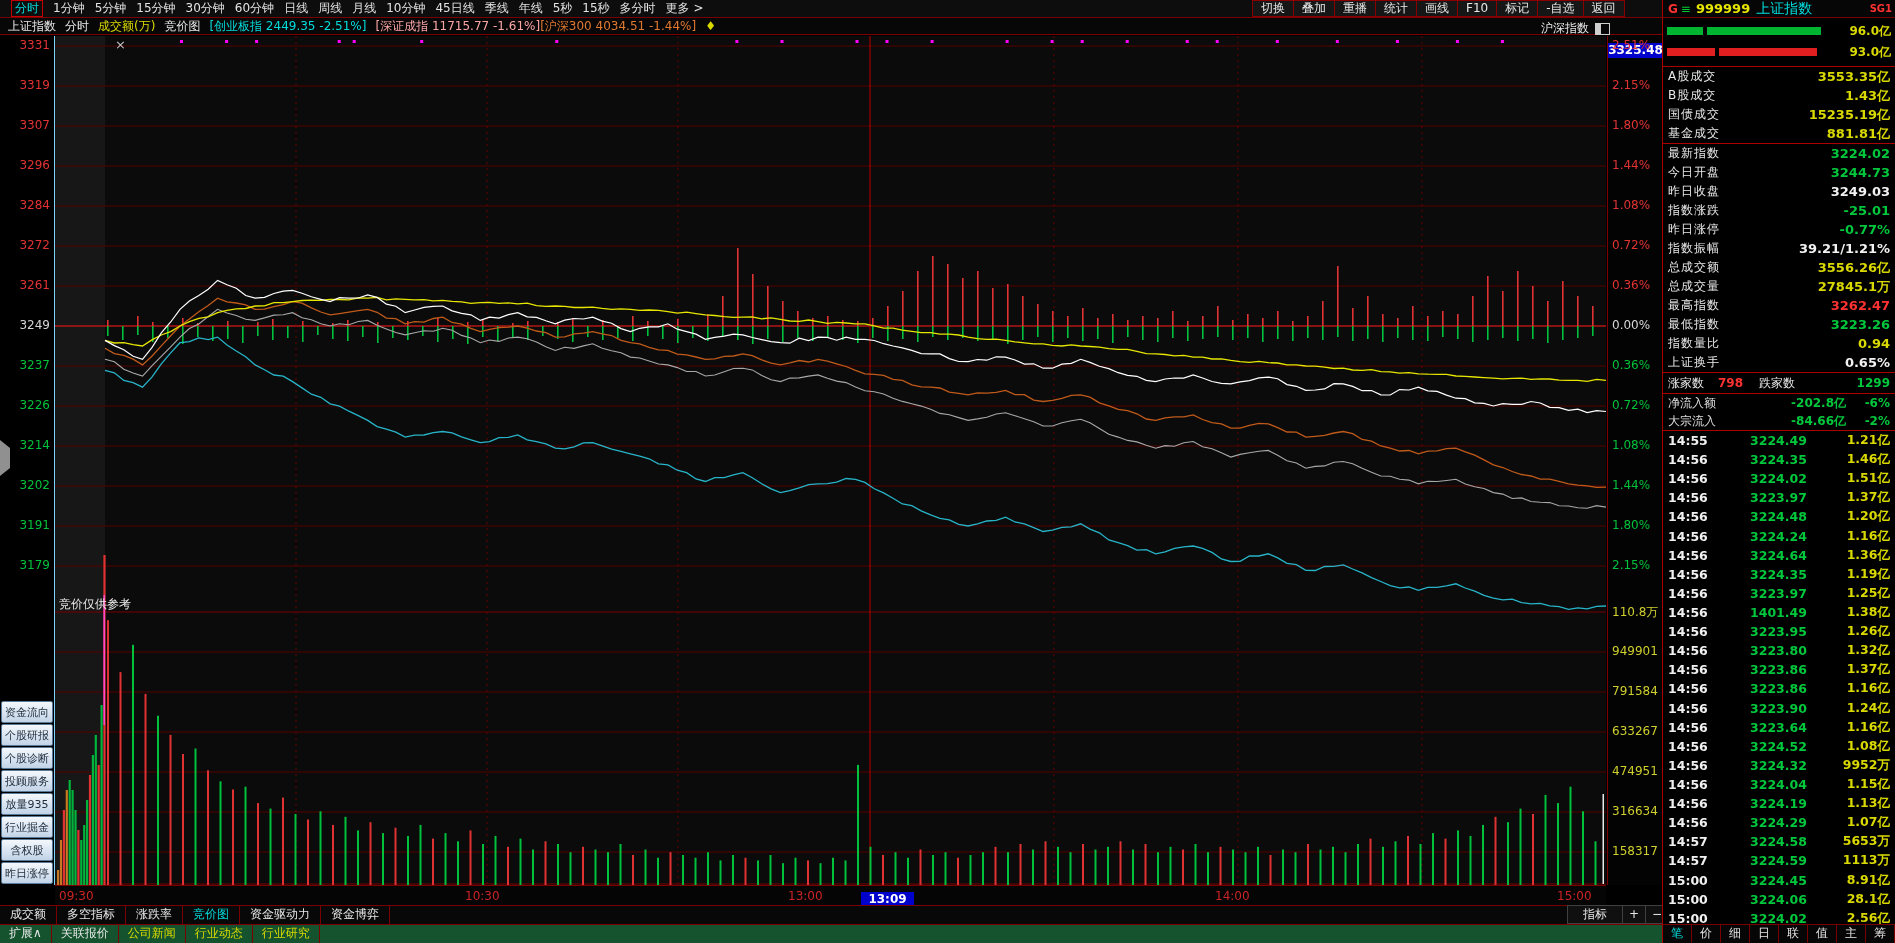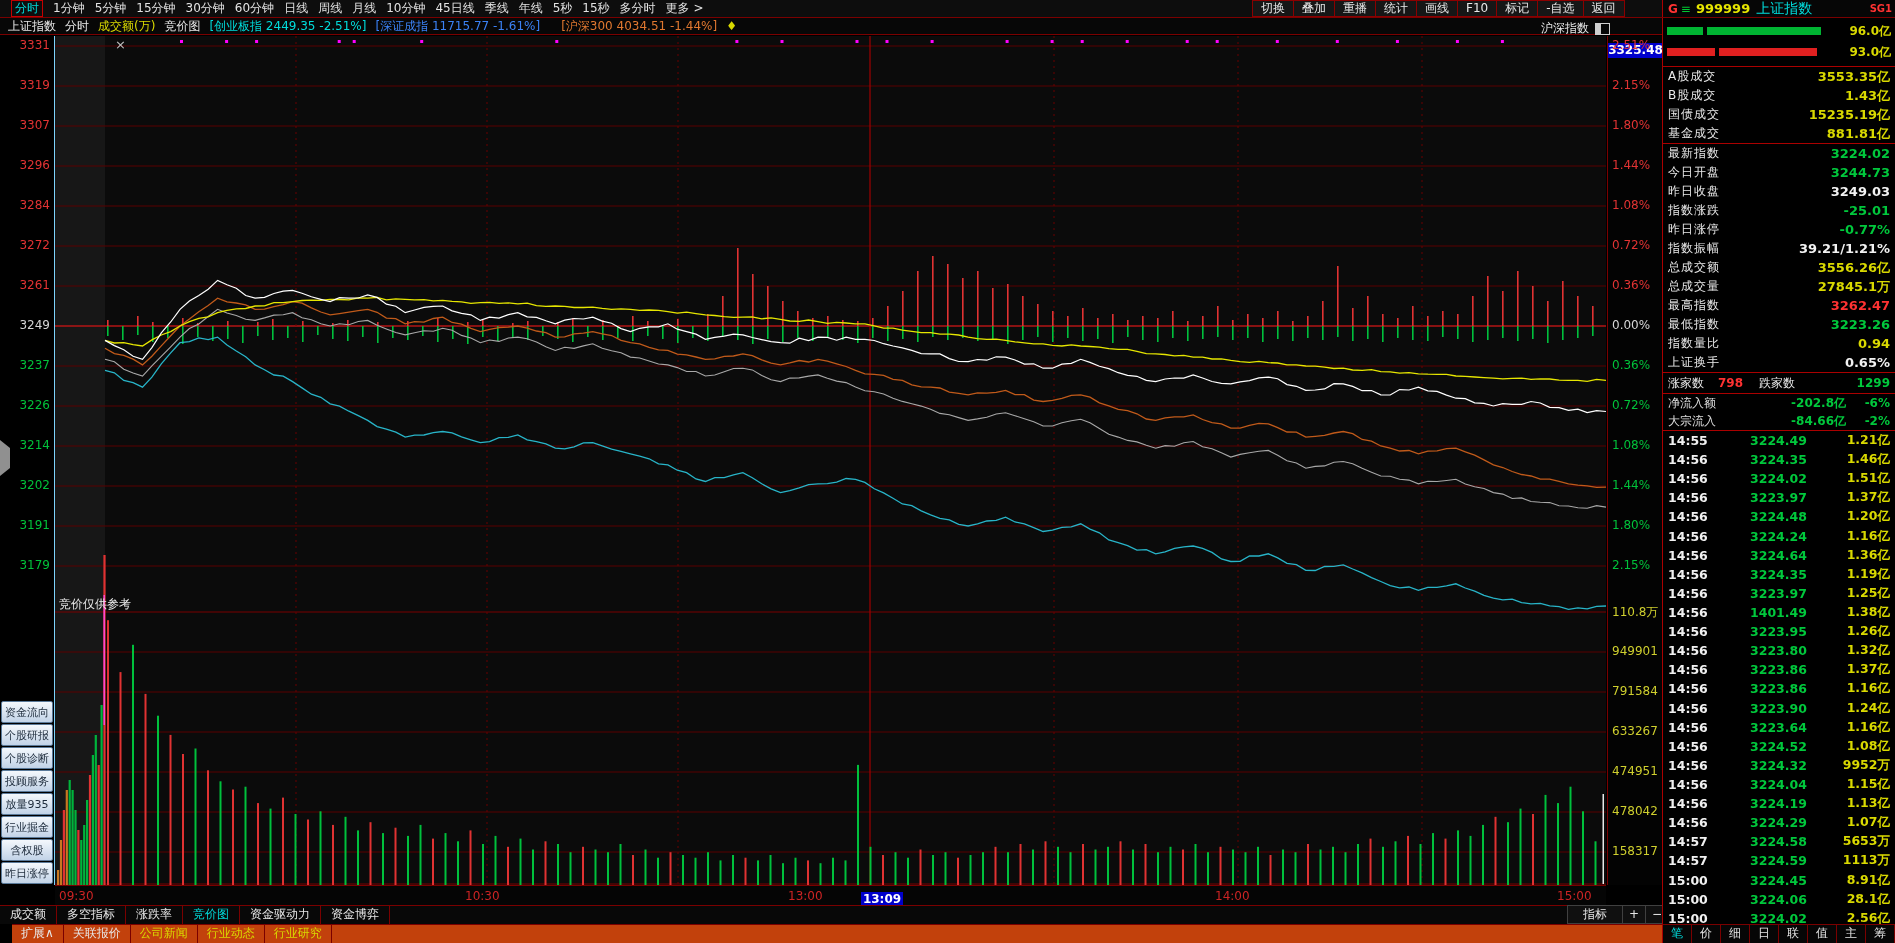--- a/index.html
+++ b/index.html
@@ -36,29 +36,29 @@
   .clr-r{color:#e23333;} .clr-g{color:#00c23a;} .clr-w{color:#d6d6d6;} .clr-y{color:#cfcf2e;}
   #pricebadge{position:absolute;left:0;top:7px;width:55px;height:15px;background:#0000cc;color:#fff;
               text-align:center;line-height:15px;font-weight:bold;}
   
   #plot{position:absolute;left:55px;top:36px;width:1551px;height:849px;background:#0b0b0b;}
   #auctionnote{position:absolute;left:4px;top:560px;color:#eaeaea;font-size:12px;}
   #closex{position:absolute;left:60px;top:1px;color:#c0c0c0;font-size:13px;cursor:pointer;}
   
   #taxis{position:absolute;left:55px;top:885px;width:1551px;height:20px;background:#050505;border-top:1px solid #7a0000;box-sizing:border-box;}
   .tlab{position:absolute;top:3px;color:#cc2424;font-size:12px;}
-  #timebadge{position:absolute;left:806px;top:6px;width:42px;height:15px;background:#0000cc;color:#fff;
+  #timebadge{position:absolute;left:806px;top:6px;width:53px;height:15px;background:#0000cc;color:#fff;
              text-align:center;line-height:15px;font-weight:bold;font-size:12px;}
   
   #tabs1{position:absolute;left:0;top:905px;width:1606px;height:19px;background:#080808;border-top:1px solid #7a0000;display:flex;box-sizing:border-box;}
   .t1{padding:0 10px;border-right:1px solid #7a0000;line-height:17px;color:#e6e6e6;white-space:nowrap;}
   .t1.active{color:#00dcdc;}
   #ind{position:absolute;left:1568px;top:905px;height:19px;display:flex;}
   .ic{border:1px solid #404040;background:#101010;color:#e6e6e6;line-height:16px;text-align:center;margin-left:-1px;padding:0 6px;}
-  #tabs2{position:absolute;left:0;top:924px;width:1662px;height:19px;background:#c2410c;border-top:1px solid #7a0000;display:flex;box-sizing:border-box;margin-left:12px;}
+  #tabs2{position:absolute;left:0;top:924px;width:1662px;height:19px;background:#14532d;border-top:1px solid #7a0000;display:flex;box-sizing:border-box;}
   .t2{padding:0 9px;border-right:1px solid #7a0000;line-height:17px;white-space:nowrap;}
   .t2.wh{color:#e6e6e6;} .t2.yl{color:#d9d900;}
   #ptabs{position:absolute;left:1662px;top:924px;width:233px;height:19px;border-top:1px solid #7a0000;
          border-left:1px solid #aa0000;display:flex;background:#060606;box-sizing:border-box;}
   .pt{flex:1;text-align:center;border-right:1px solid #7a0000;line-height:17px;color:#e6e6e6;}
   .pt.active{color:#00dcdc;}
   
   .sbtn{position:absolute;left:1px;width:52px;height:22px;background:linear-gradient(#f4f8fc,#c2d3e7);
         color:#1c2a3a;font-size:11px;display:flex;align-items:center;justify-content:center;
         border:1px solid #5a7a9a;border-radius:2px;box-sizing:border-box;cursor:pointer;white-space:nowrap;}
@@ -126,21 +126,21 @@
     <span class="code">999999</span>
     <span class="nm">上证指数</span>
     <span class="corner">SG1</span>
   </div>
 
   <div id="infobar">
     <span style="color:#e8e8e8">上证指数</span>
     <span style="color:#e8e8e8">分时</span>
     <span style="color:#d9d900">成交额(万)</span>
     <span style="color:#e8e8e8">竞价图</span>
-    <span id="overlays" style="margin-right:0"><span style="color: rgb(0, 220, 220); margin-right: 9px;">[创业板指 2449.35 -2.51%]</span><span style="color: #3b82f6; margin-right: 21px;">[深证成指 11715.77 -1.61%]</span><span style="color: rgb(224, 120, 48); margin-right: 9px;">[沪深300 4034.51 -1.44%]</span></span>
+    <span id="overlays" style="margin-right:0"><span style="color: rgb(0, 220, 220); margin-right: 9px;">[创业板指 2449.35 -2.51%]</span><span style="color: #fca5a5; margin-right: 0;">[深证成指 11715.77 -1.61%]</span><span style="color: rgb(224, 120, 48); margin-right: 9px;">[沪深300 4034.51 -1.44%]</span></span>
     <span style="color:#d9d900">♦</span>
     <span id="ib-right">
       <span style="color:#e8e8e8;margin-right:0">沪深指数</span>
       <span class="toggleicon"></span>
     </span>
   </div>
 
   <div id="leftaxis">
       <div class="axl clr-r" style="top: 2px;">3331</div>
       <div class="axl clr-r" style="top: 42px;">3319</div>
@@ -560,21 +560,21 @@
       <div class="rlab clr-g" style="top: 362px;">0.72%</div>
       <div class="rlab clr-g" style="top: 402px;">1.08%</div>
       <div class="rlab clr-g" style="top: 442px;">1.44%</div>
       <div class="rlab clr-g" style="top: 482px;">1.80%</div>
       <div class="rlab clr-g" style="top: 522px;">2.15%</div>
       <div class="rlab clr-y" style="top: 568px;">110.8万</div>
       <div class="rlab clr-y" style="top: 608px;">949901</div>
       <div class="rlab clr-y" style="top: 648px;">791584</div>
       <div class="rlab clr-y" style="top: 688px;">633267</div>
       <div class="rlab clr-y" style="top: 728px;">474951</div>
-      <div class="rlab clr-y" style="top: 768px;">478042</div>
+      <div class="rlab clr-y" style="top: 768px;">316634</div>
       <div class="rlab clr-y" style="top: 808px;">158317</div>
     </div>
 
   <div id="taxis">
     <div id="timebadge">13:09</div>
   <div class="tlab" style="left: 4px;">09:30</div>
       <div class="tlab" style="left: 410px;">10:30</div>
       <div class="tlab" style="left: 733px;">13:00</div>
       <div class="tlab" style="left: 1160px;">14:00</div>
       <div class="tlab" style="left: 1502px;">15:00</div>

